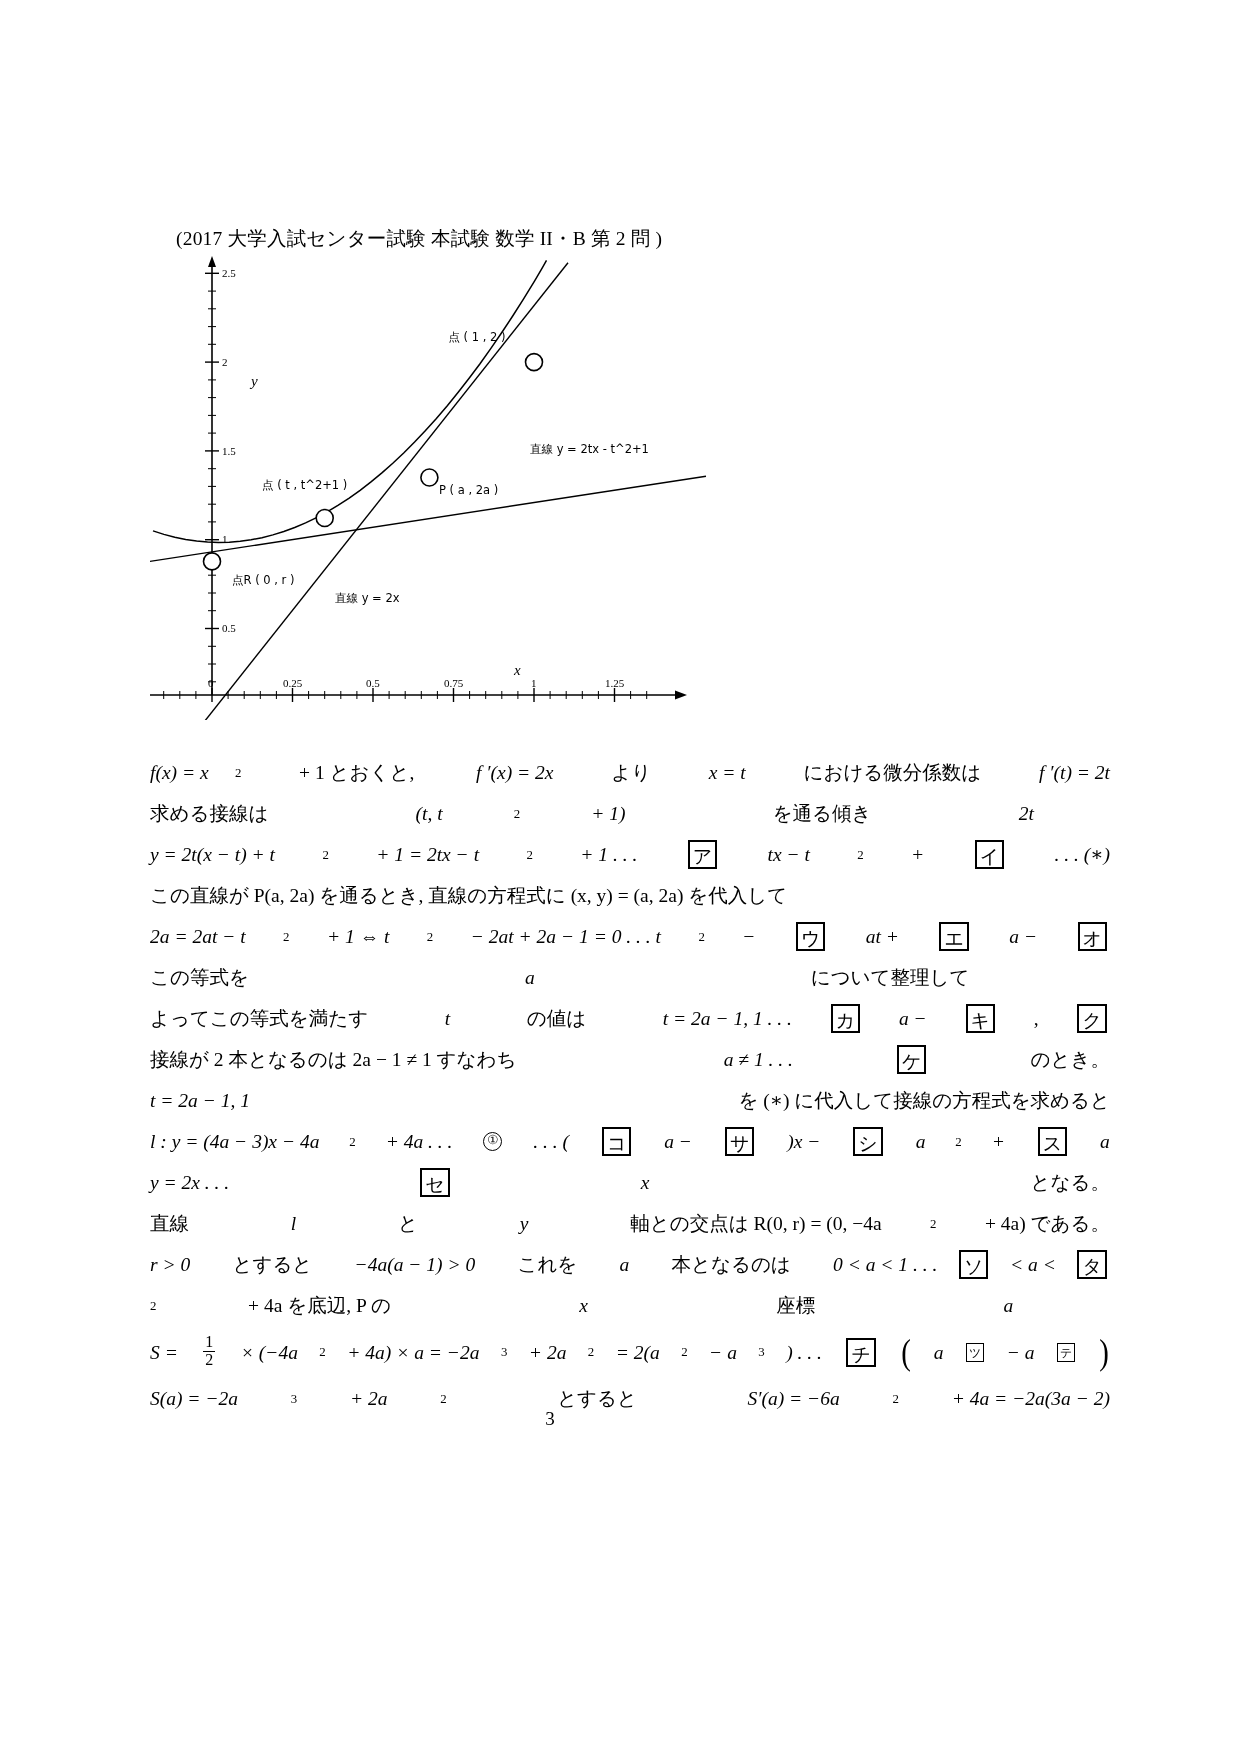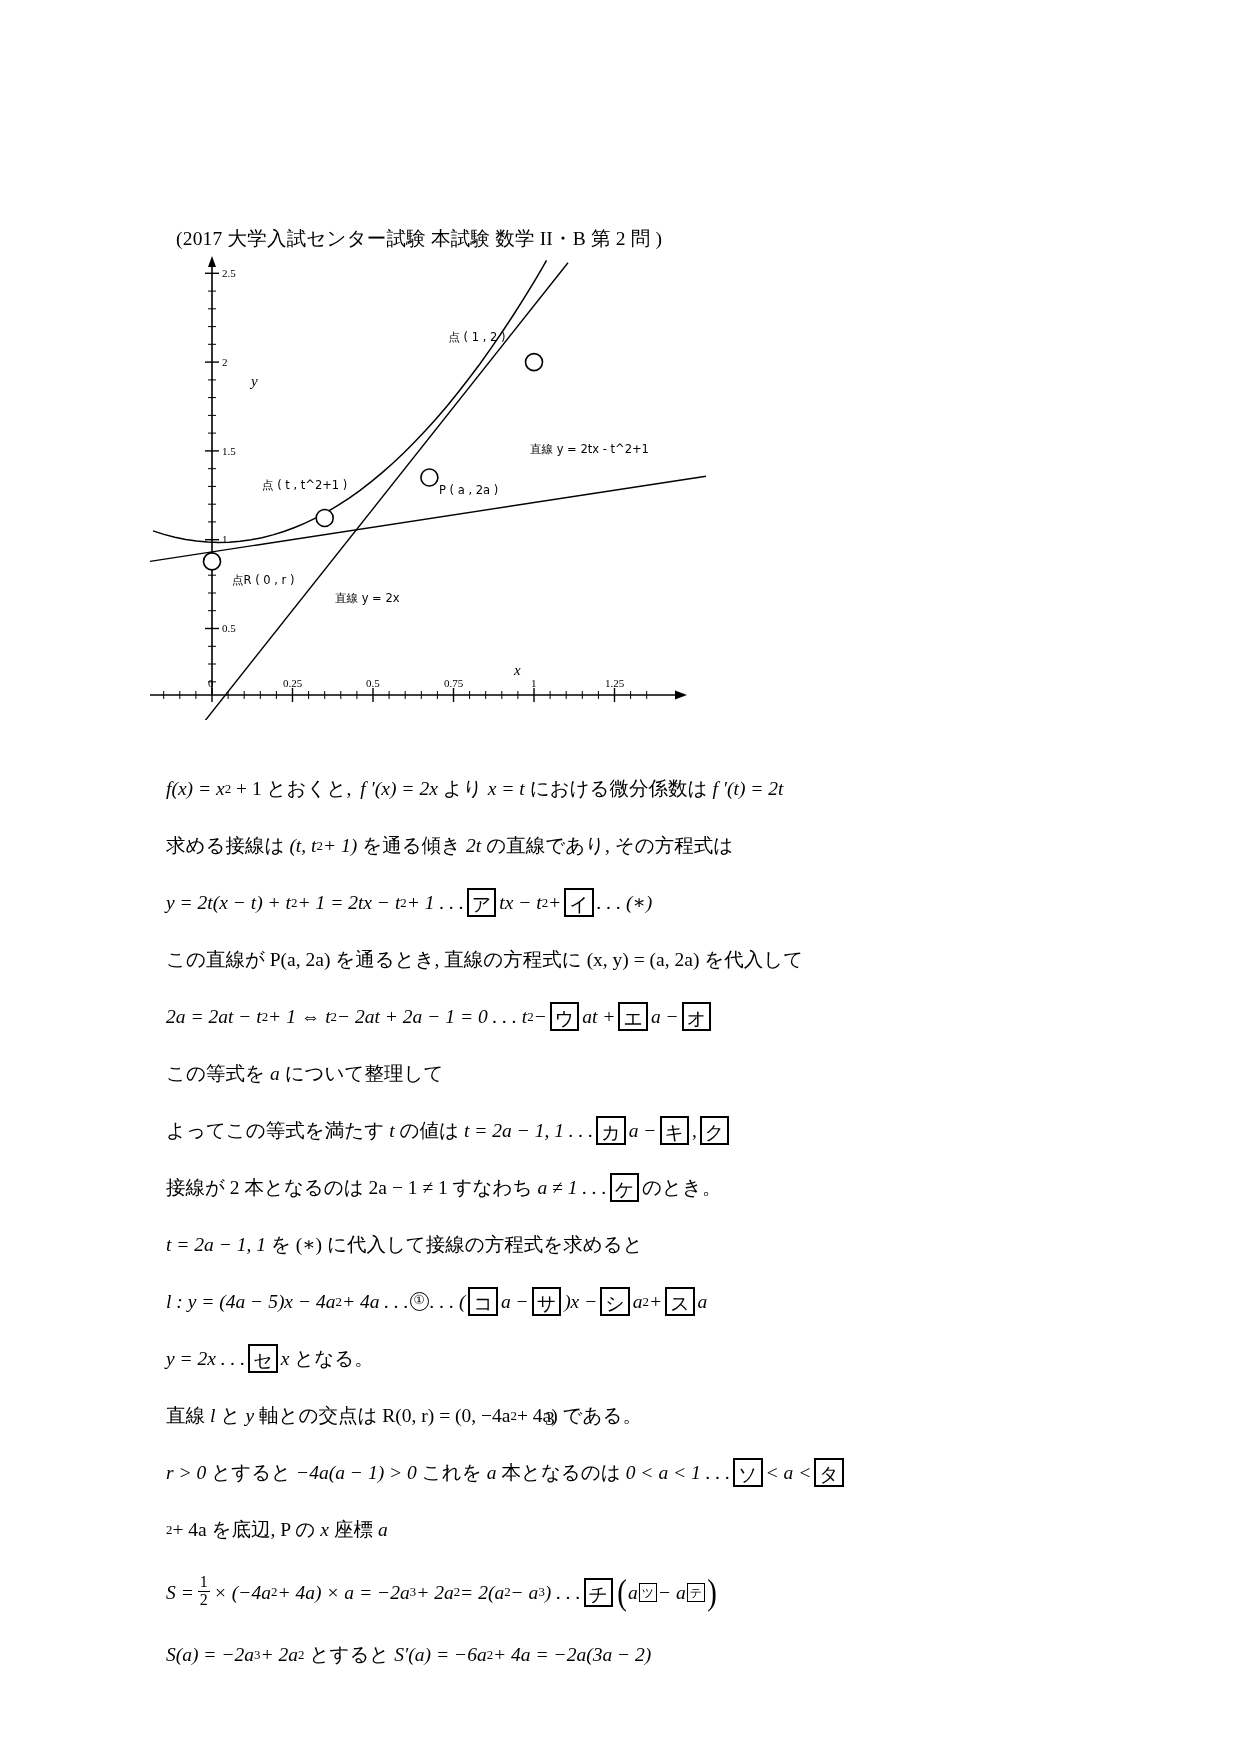--- a/index.html
+++ b/index.html
@@ -64,26 +64,27 @@
   .body-math {
     position: absolute;
     left: 150px;
     top: 752px;
     width: 960px;
     font-size: 19.5px;
     line-height: 41px;
   }
   .ln {
     white-space: nowrap;
-    margin: 16px;
+    margin: 0;
     padding: 0;
     height: 41px;
     display: flex;
     align-items: center;
     font-family: "Liberation Serif", "DejaVu Serif", serif;
+    justify-content: space-between;
   }
   .ln.tall { height: 52px; }
 
   .it { font-style: italic; }
   .sp { display: inline-block; width: 5px; }
   .spw { display: inline-block; width: 9px; }
   sup.exn {
     font-size: 0.66em;
     vertical-align: super;
     line-height: 0;
@@ -309,21 +310,20 @@
       <span>求める接線は</span>
         <span class="sp"></span>
         <span class="it">(t, t</span>
         <sup class="exn">2</sup>
         <span class="it">+ 1)</span>
         <span class="sp"></span>
         <span>を通る傾き</span>
         <span class="sp"></span>
         <span class="it">2t</span>
         <span class="sp"></span>
-        <span>の直線であり,  その方程式は</span>
     </div>
 
     <div class="ln">
       <span class="it">y = 2t(x − t) + t</span>
         <sup class="exn">2</sup>
         <span class="it">+ 1 = 2tx − t</span>
         <sup class="exn">2</sup>
         <span class="it">+ 1 . . .</span>
         <span class="abox">ア</span>
         <span class="it">tx − t</span>
@@ -384,21 +384,21 @@
         <span>のとき。</span>
     </div>
 
     <div class="ln">
       <span class="it">t = 2a − 1, 1</span>
         <span class="sp"></span>
         <span>を (∗) に代入して接線の方程式を求めると</span>
     </div>
 
     <div class="ln">
-      <span class="it">l : y = (4a − 5)x − 4a</span>
+      <span class="it">l : y = (4a − 3)x − 4a</span>
         <sup class="exn">2</sup>
         <span class="it">+ 4a . . .</span>
         <span class="circnum">①</span>
         <span class="it">. . . (</span>
         <span class="abox">コ</span>
         <span class="it">a −</span>
         <span class="abox">サ</span>
         <span class="it">)x −</span>
         <span class="abox">シ</span>
         <span class="it">a</span>

